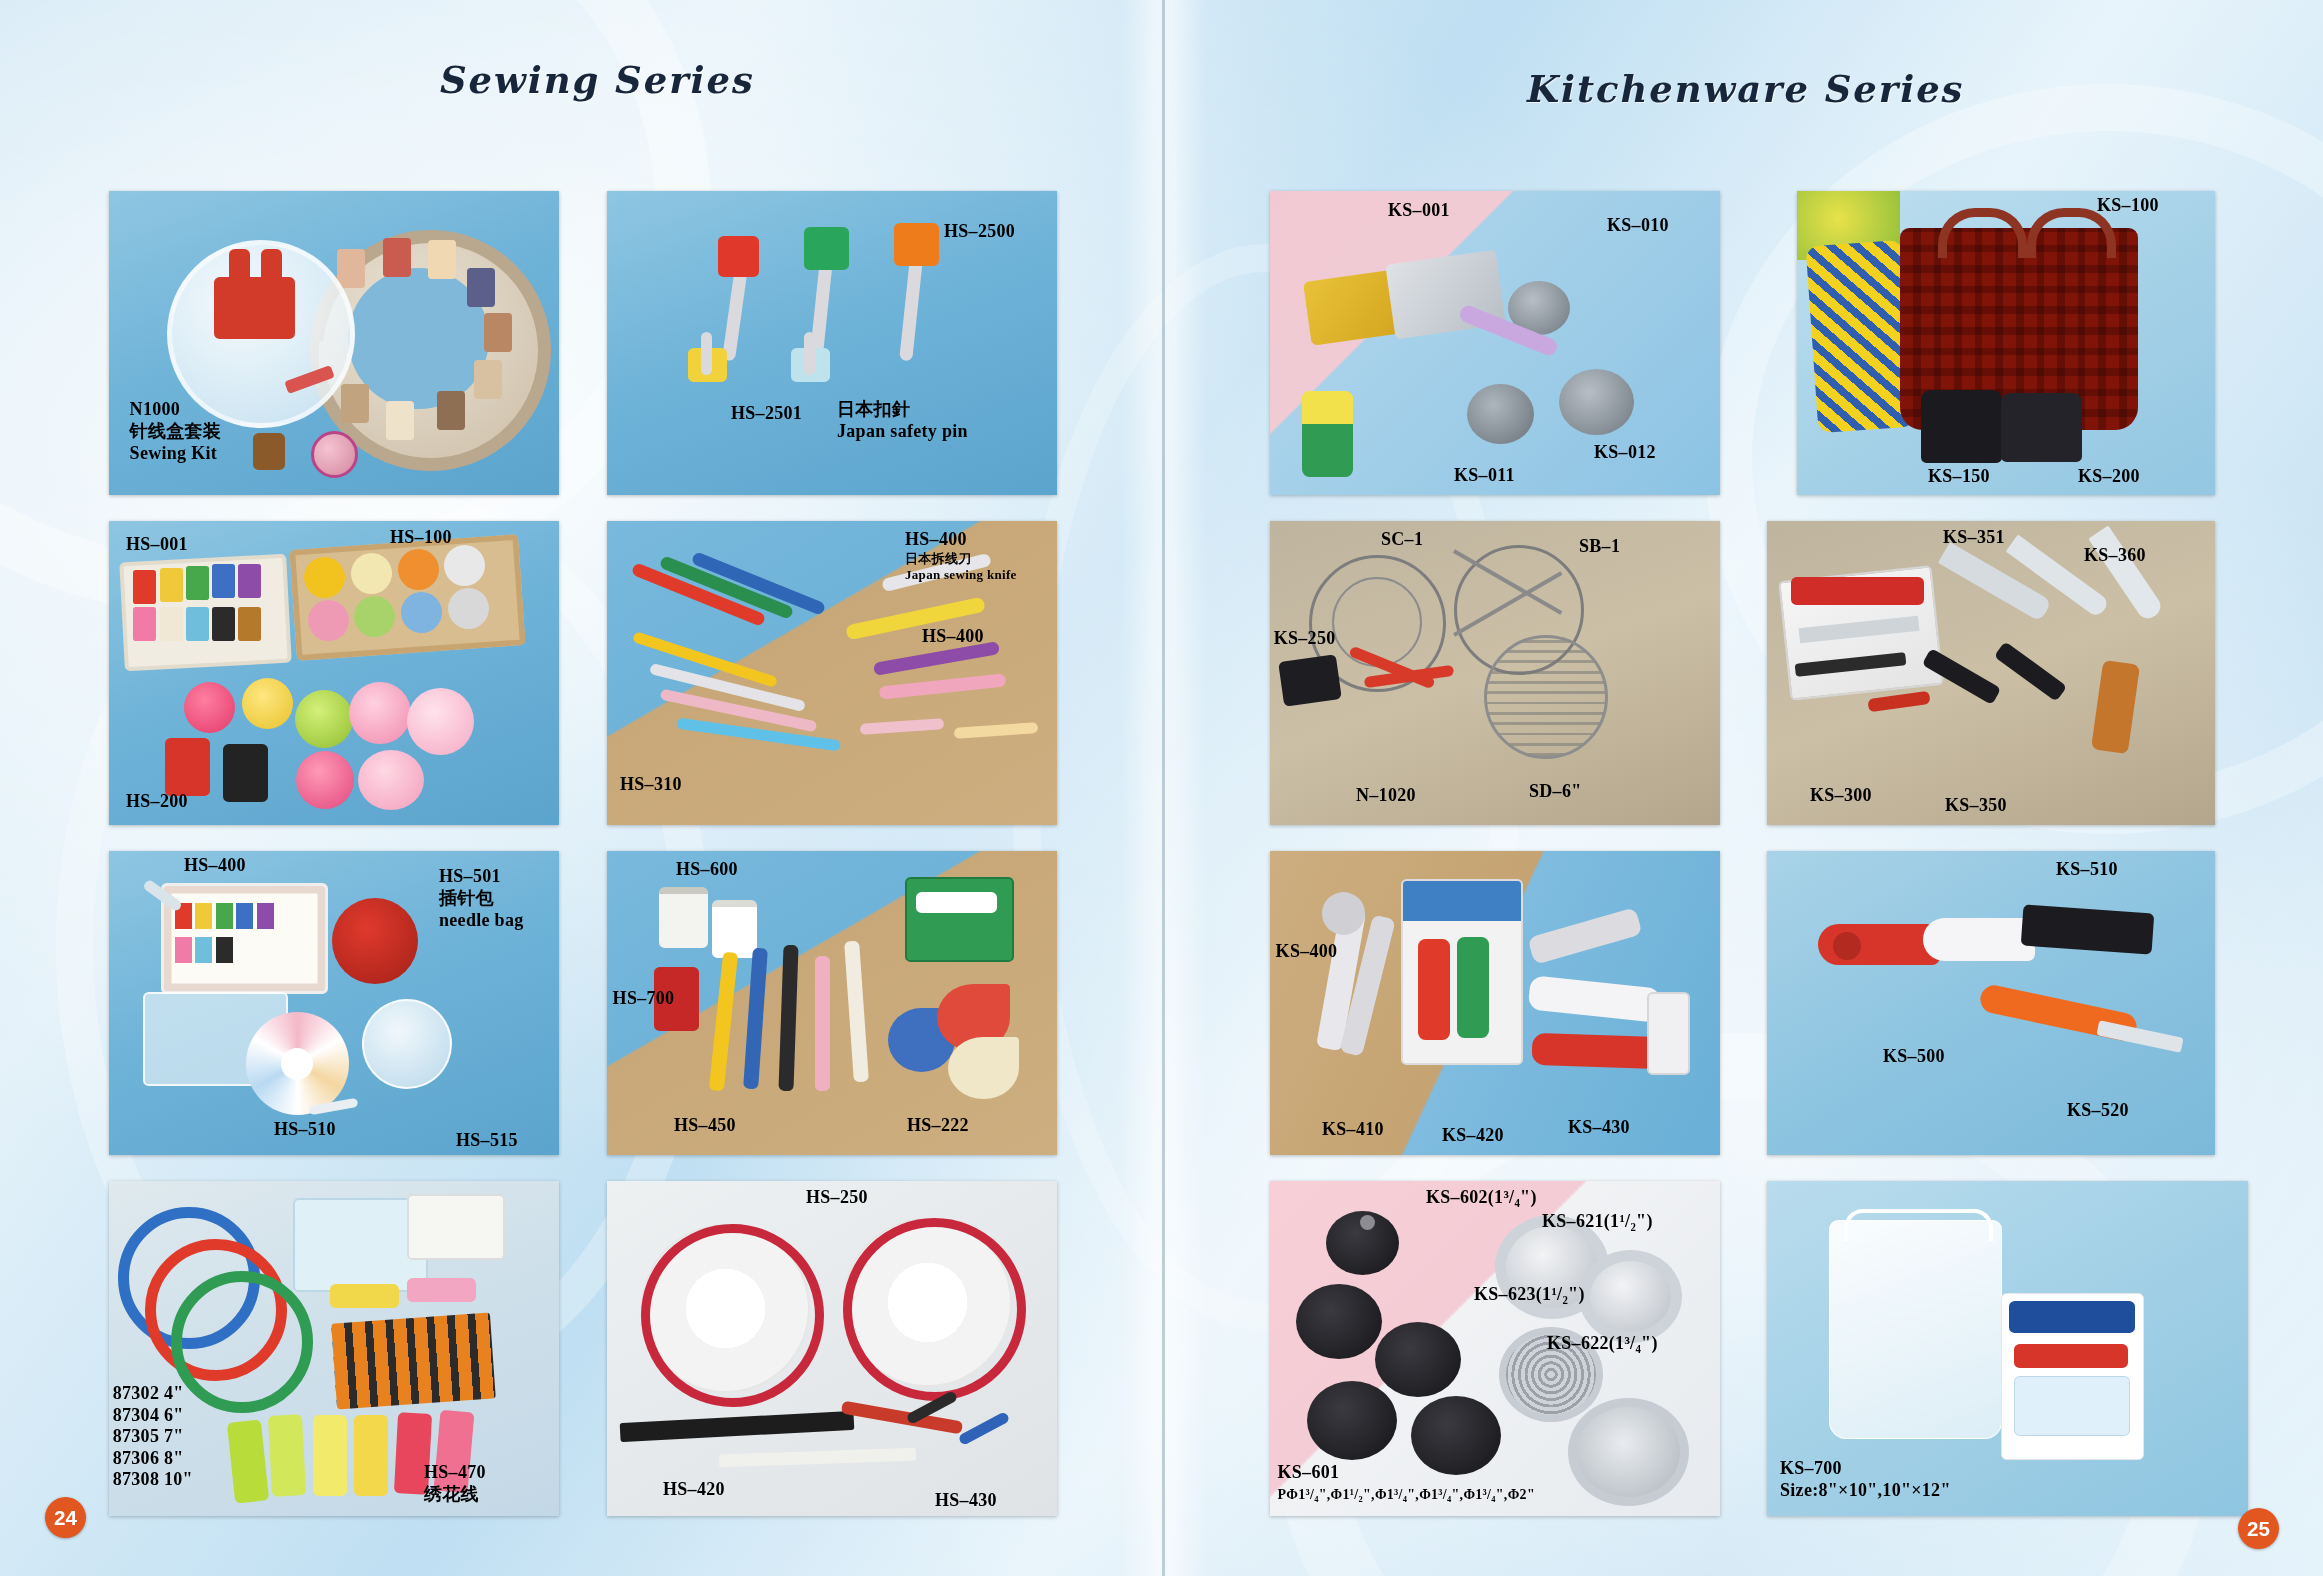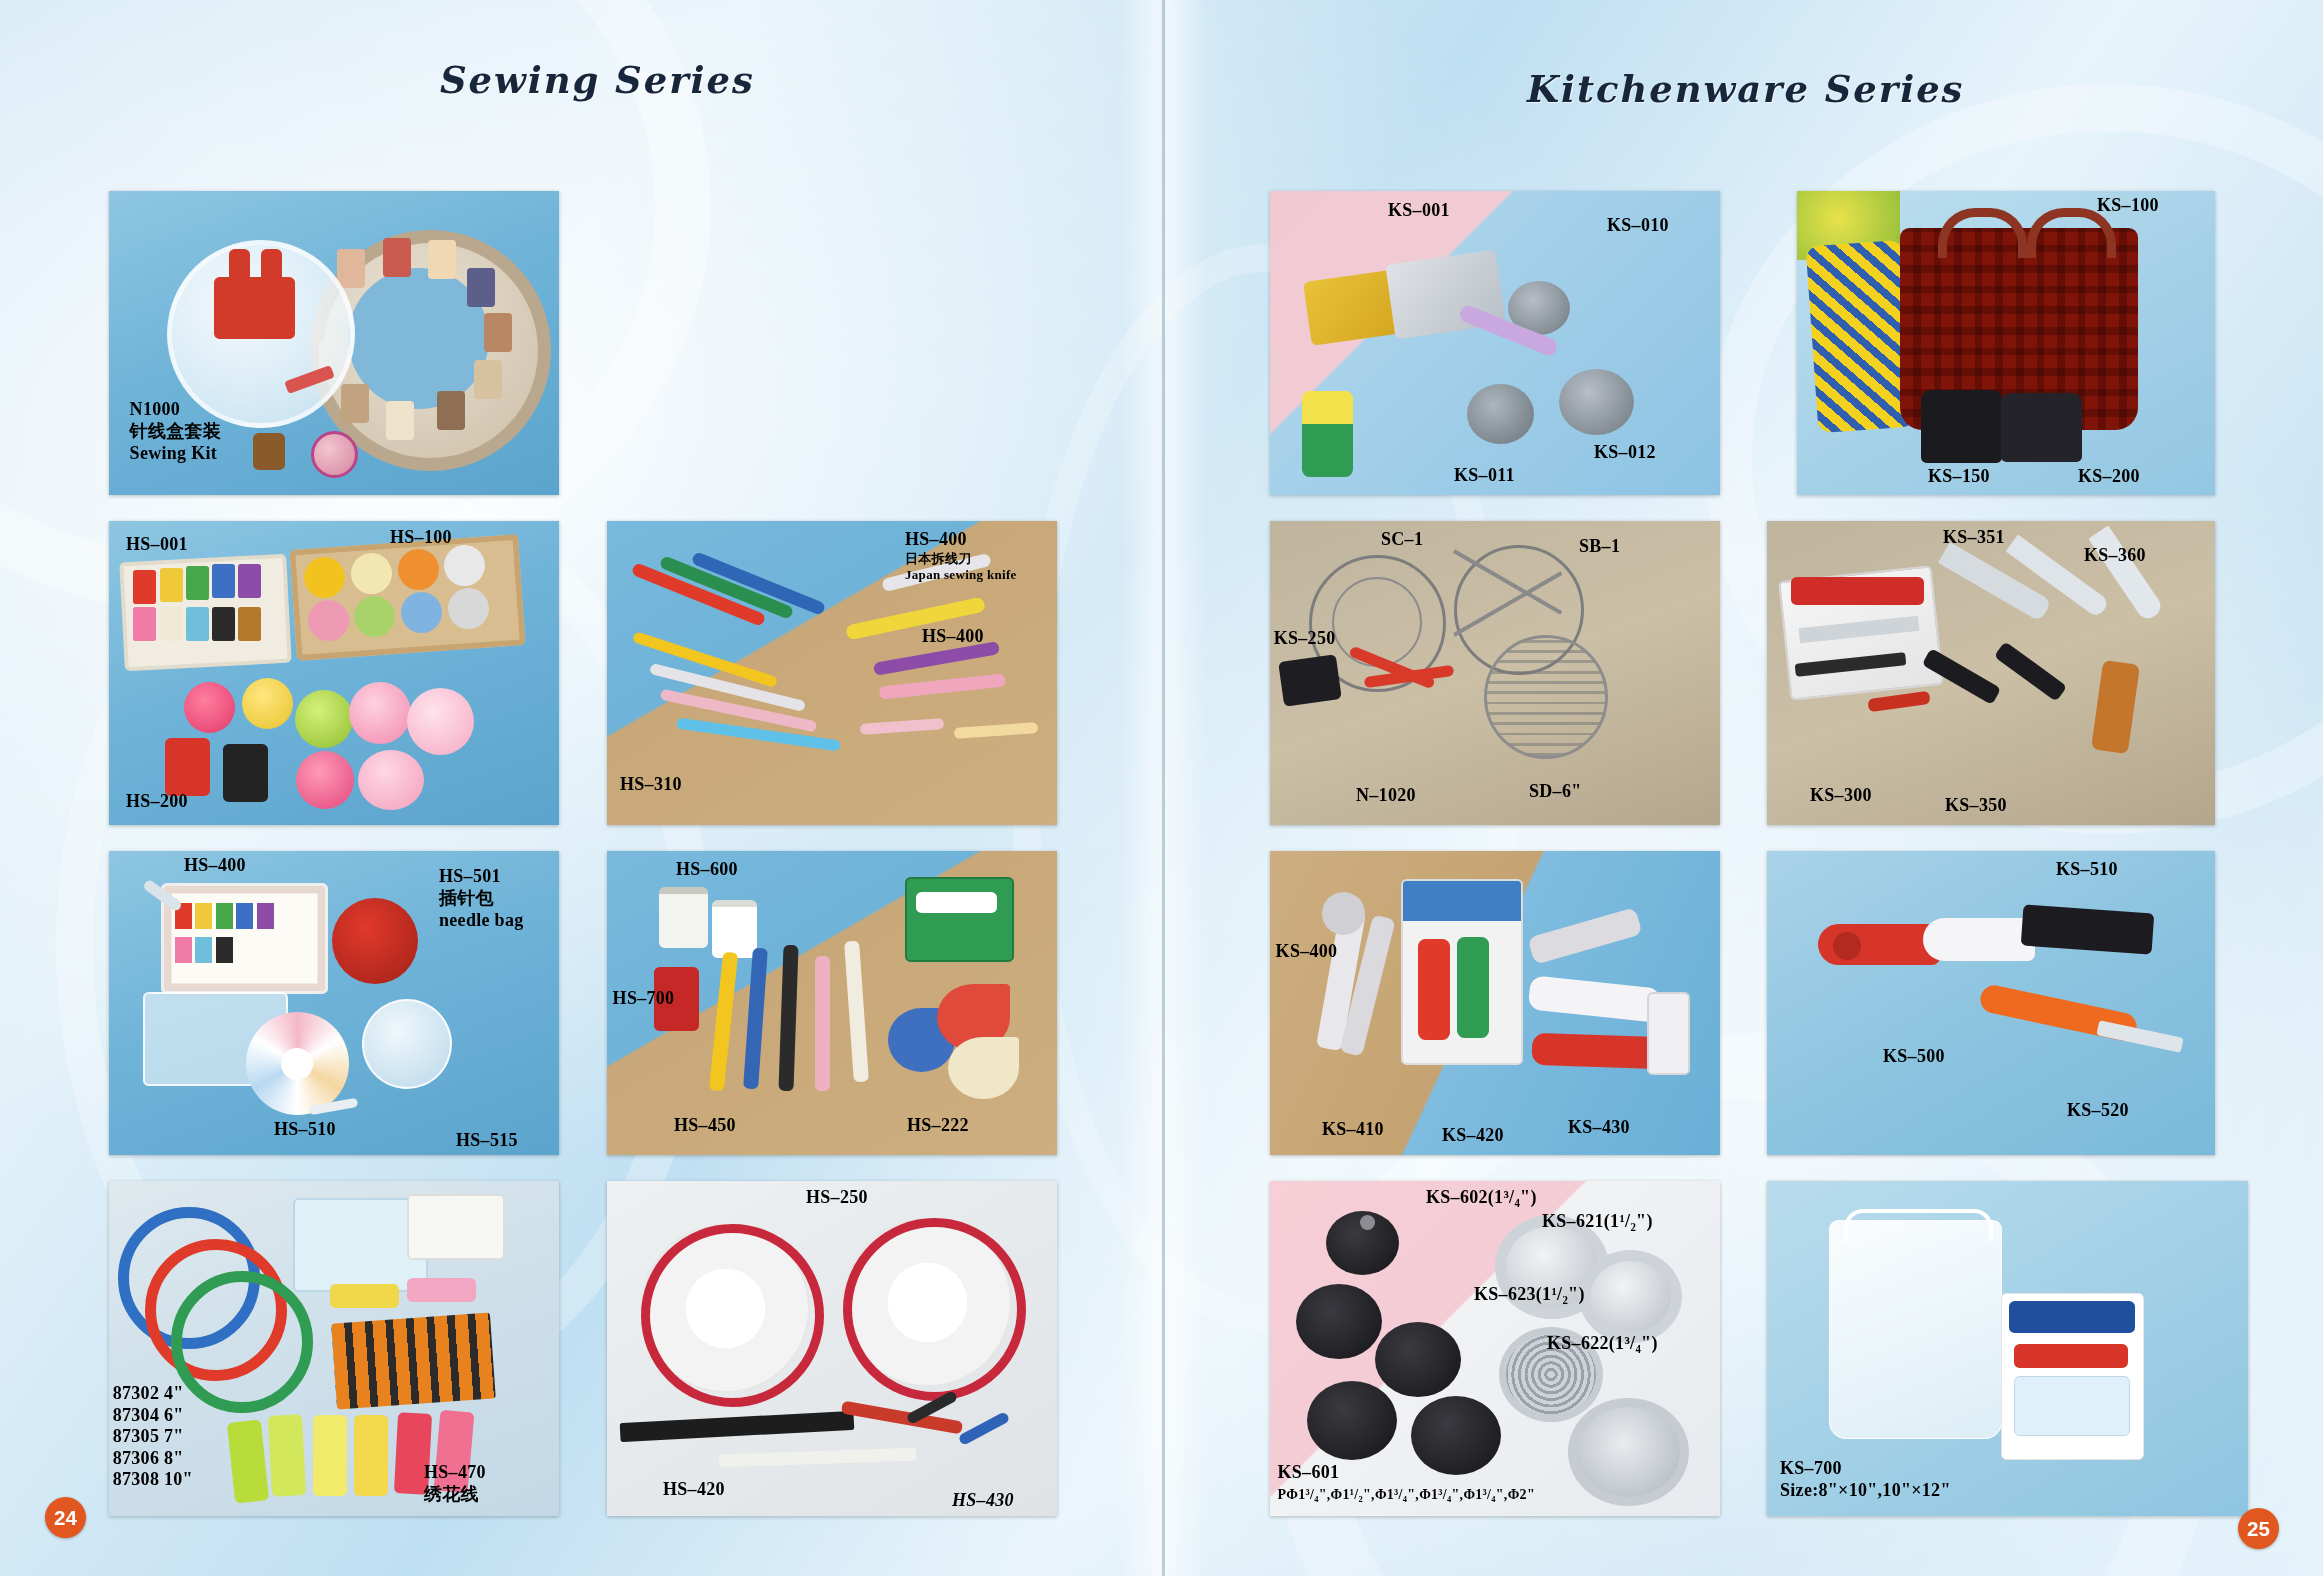--- a/index.html
+++ b/index.html
@@ -166,20 +166,36 @@
     <div class="o rr" style="left:120px; top:58px; width:20.6px; height:37px; background:#d23a2a;"></div>
     <div class="o rr" style="left:152px; top:58px; width:20.6px; height:37px; background:#d23a2a;"></div>
     <div class="o" style="left:176px; top:182px; width:49px; height:13px; background:#d9534f; transform:rotate(-20deg); border-radius:3.7px;"></div>
     <div class="o circ" style="left:202px; top:240px; width:41px; height:41px; background:#caa; border:3.7px solid #b48; background:radial-gradient(circle at 35% 35%,#f4c4d2,#d4879f);"></div>
     <div class="o rr" style="left:144px; top:242px; width:32px; height:37px; background:#8b5a2b;"></div>
     <div class="label" style="left:20.6px; top:208px;">N1000
 针线盒套装
 Sewing Kit</div>
   </div>
 
+  <div class="panel bg-blue" style="left:607px; top:191px; width:450px; height:304px;">
+    <div class="o" style="left:122px; top:67px; width:13px; height:103px; background:#d9d9de; border-radius:7.5px; transform:rotate(8deg);"></div>
+    <div class="o rr" style="left:111px; top:45px; width:41px; height:41px; background:#e0392c;"></div>
+    <div class="o" style="left:208px; top:60px; width:13px; height:111px; background:#d9d9de; border-radius:7.5px; transform:rotate(6deg);"></div>
+    <div class="o rr" style="left:197px; top:36px; width:45px; height:43px; background:#2aa55c;"></div>
+    <div class="o" style="left:298px; top:58px; width:13px; height:112px; background:#d9d9de; border-radius:7.5px; transform:rotate(6deg);"></div>
+    <div class="o rr" style="left:287px; top:32px; width:45px; height:43px; background:#ef7c1b;"></div>
+    <div class="o rr" style="left:81px; top:157px; width:39px; height:34px; background:#f2d23a;"></div>
+    <div class="o" style="left:94px; top:141px; width:11.2px; height:43px; background:#d9d9de; border-radius:7.5px;"></div>
+    <div class="o rr" style="left:184px; top:157px; width:39px; height:34px; background:#bfe3ec;"></div>
+    <div class="o" style="left:197px; top:141px; width:11.2px; height:43px; background:#d9d9de; border-radius:7.5px;"></div>
+    <div class="label" style="left:337px; top:30px;">HS–2500</div>
+    <div class="label" style="left:124px; top:212px;">HS–2501</div>
+    <div class="label" style="left:230px; top:208px;">日本扣針
+Japan safety pin</div>
+  </div>
 
   <div class="panel bg-blue" style="left:109px; top:521px; width:450px; height:304px;">
     <div class="o rr" style="left:13px; top:37px; width:159px; height:101px; background:#f1ece2; border:4.7px solid #e2dccd; transform:rotate(-3deg);"></div>
     <div class="o" style="left:24px; top:49px; width:22.5px; height:34px; background:#e03a2a; border-radius:2.8px;"></div>
     <div class="o" style="left:51px; top:47px; width:22.5px; height:34px; background:#f0c93a; border-radius:2.8px;"></div>
     <div class="o" style="left:77px; top:45px; width:22.5px; height:34px; background:#46a84b; border-radius:2.8px;"></div>
     <div class="o" style="left:103px; top:43px; width:22.5px; height:34px; background:#3d6fc4; border-radius:2.8px;"></div>
     <div class="o" style="left:129px; top:43px; width:22.5px; height:34px; background:#8d4ca8; border-radius:2.8px;"></div>
     <div class="o" style="left:24px; top:86px; width:22.5px; height:34px; background:#ef7ba6; border-radius:2.8px;"></div>
     <div class="o" style="left:51px; top:86px; width:22.5px; height:34px; background:#f0e7d5; border-radius:2.8px;"></div>
@@ -307,21 +323,21 @@
     <div class="o circ" style="left:34px; top:43px; width:165px; height:165px; border:9.4px solid #c8283c; border-radius:50%; background:transparent;"></div>
     <div class="o circ" style="left:236px; top:37px; width:165px; height:165px; background:radial-gradient(circle at 50% 50%, #ffffff 0 34%, #f3f3f3 34% 100%); border:2.8px solid #e6e6e6;"></div>
     <div class="o circ" style="left:236px; top:37px; width:165px; height:165px; border:9.4px solid #c8283c; border-radius:50%; background:transparent;"></div>
     <div class="o" style="left:13px; top:236px; width:234px; height:19px; background:#1d1d1d; transform:rotate(-3deg); border-radius:2.8px;"></div>
     <div class="o" style="left:112px; top:270px; width:197px; height:13px; background:#f0f0ec; transform:rotate(-2deg); border-radius:2.8px;"></div>
     <div class="o" style="left:234px; top:230px; width:122px; height:13px; background:#c83a2a; transform:rotate(10deg); border-radius:5.6px;"></div>
     <div class="o" style="left:298px; top:221px; width:54px; height:11.2px; background:#2a2a2a; transform:rotate(-28deg); border-radius:5.6px;"></div>
     <div class="o" style="left:350px; top:242px; width:54px; height:11.2px; background:#2f63b8; transform:rotate(-28deg); border-radius:5.6px;"></div>
     <div class="label" style="left:199px; top:5.6px;">HS–250</div>
     <div class="label" style="left:56px; top:298px;">HS–420</div>
-    <div class="label" style="left:345px; top:309px;font-style:italic;">HS–430</div>
+    <div class="label" style="left:328px; top:309px;">HS–430</div>
   </div>
 
   <div class="panel bg-pinkblue" style="left:1270px; top:191px; width:450px; height:304px;">
     <div class="o rr" style="left:37px; top:84px; width:101px; height:64px; background:linear-gradient(135deg,#e8c23a,#d2a41c); transform:rotate(-8deg);"></div>
     <div class="o rr" style="left:120px; top:66px; width:111px; height:75px; background:linear-gradient(135deg,#dfe2e6,#b8bfc6); transform:rotate(-8deg);"></div>
     <div class="o circ" style="left:238px; top:90px; width:62px; height:54px; background:radial-gradient(circle at 40% 35%, #b7bec6, #6f7880);"></div>
     <div class="o" style="left:187px; top:131px; width:103px; height:17px; background:#c9a8e0; border-radius:9.4px; transform:rotate(22deg);"></div>
     <div class="o circ" style="left:289px; top:178px; width:75px; height:66px; background:radial-gradient(circle at 40% 35%, #b7bec6, #6f7880);"></div>
     <div class="o circ" style="left:197px; top:193px; width:67px; height:60px; background:radial-gradient(circle at 40% 35%, #aeb6bd, #69727a);"></div>
     <div class="o rr" style="left:32px; top:200px; width:51px; height:86px; background:linear-gradient(180deg,#f2e14a 0 38%, #2f9b53 38% 100%); border-radius:7.5px;"></div>

